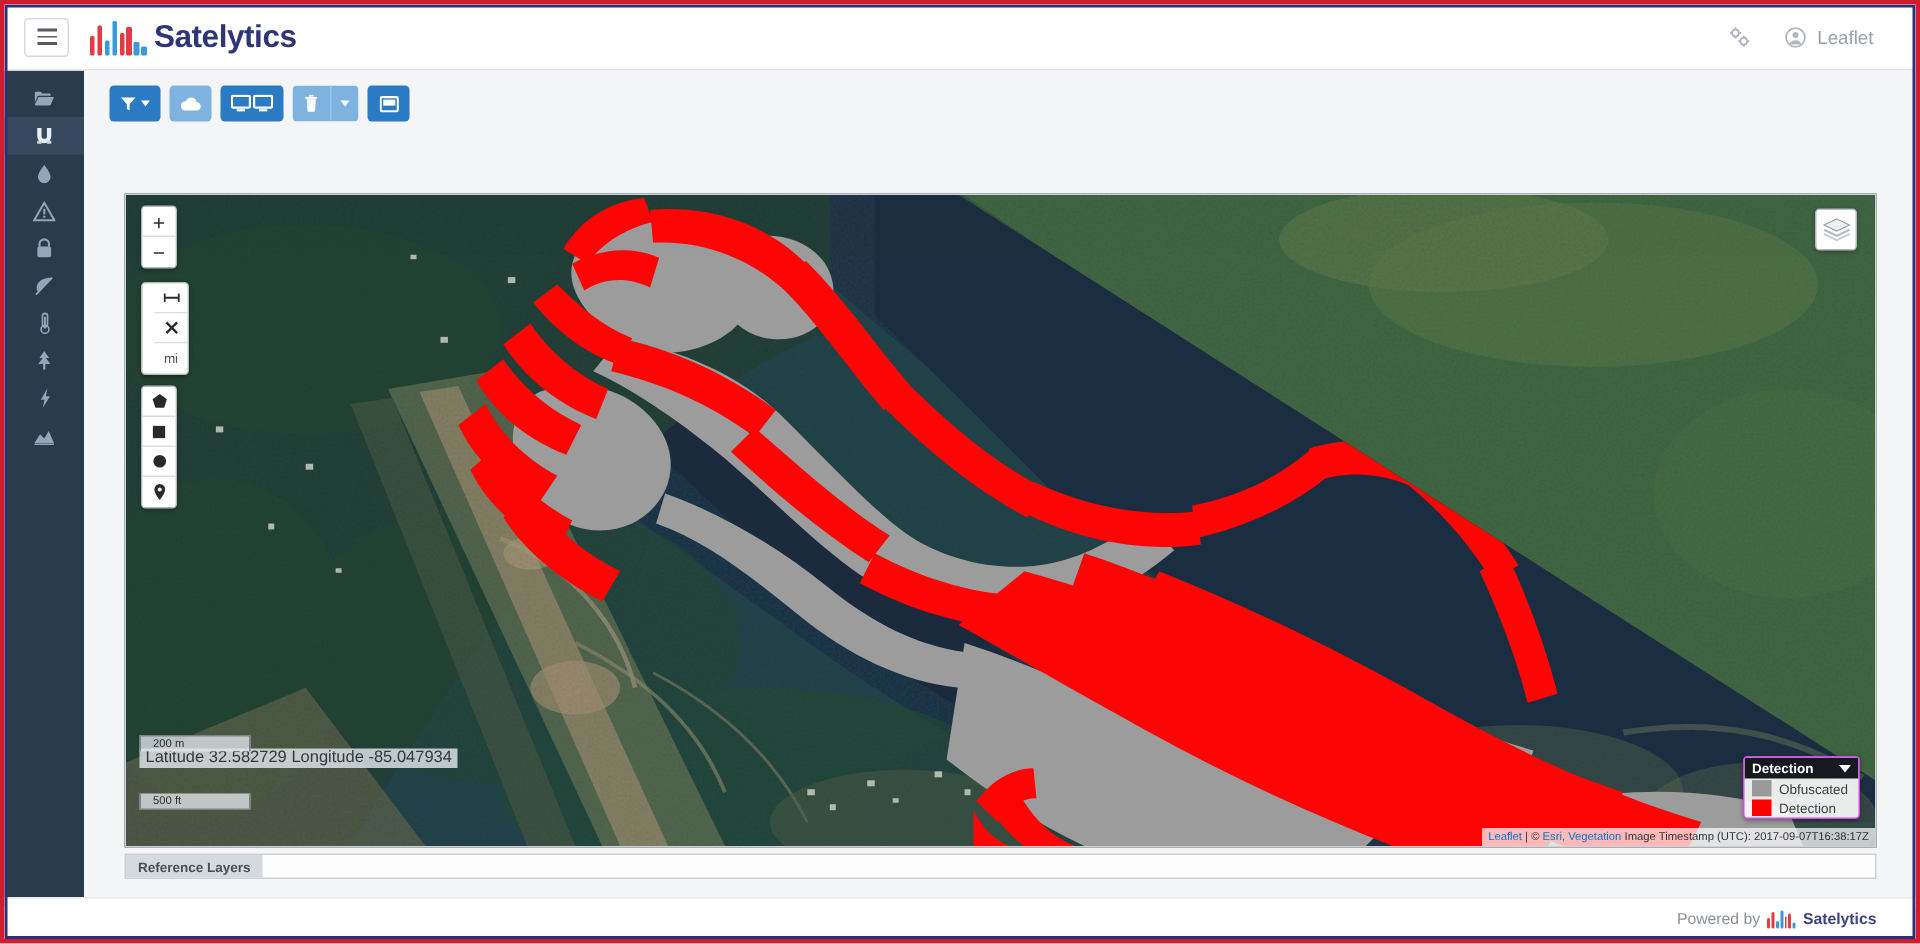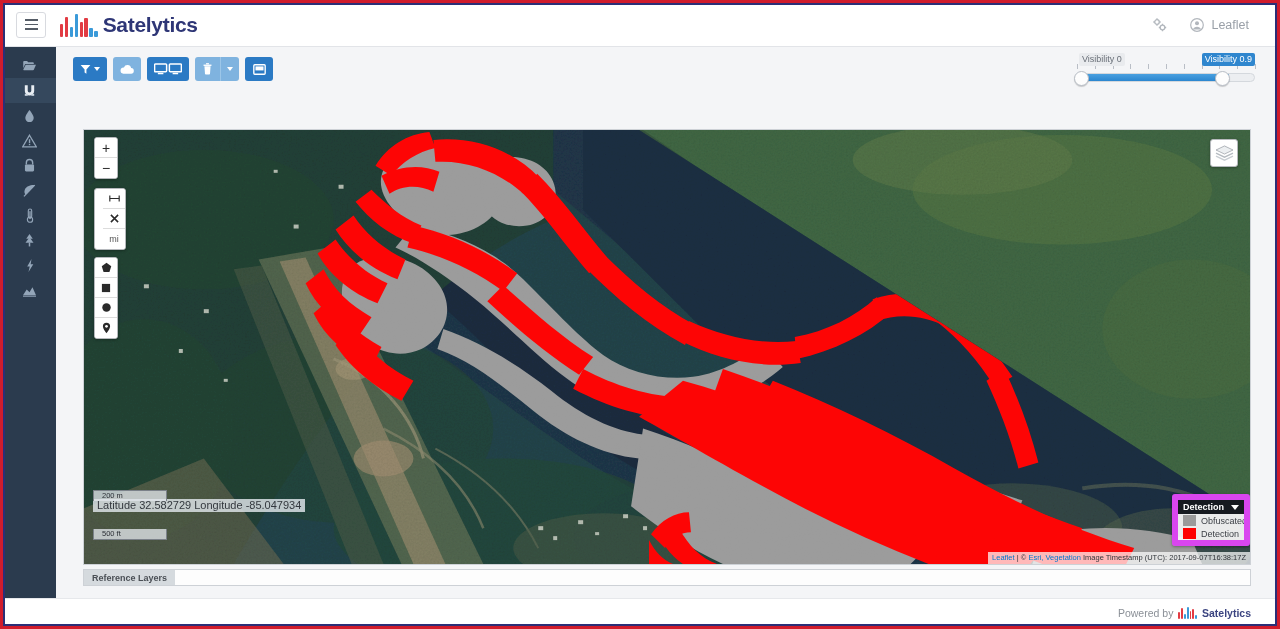--- a/index.html
+++ b/index.html
@@ -170,22 +170,22 @@
   }
   .scale-box { position: absolute; left: 9px; bottom: 24px; width: 74px; }
   .scale-line {
     font-size: 7.5px; color: #2c3036; line-height: 10px; padding: 0 8px;
     background: rgba(225,230,235,.78);
     border: 1px solid #7b8189; border-top: none; height: 11px; margin-top: 28px;
   }
   .scale-line.top { border-top: 1px solid #7b8189; border-bottom: none; }
 
   .legend {
-    position: absolute; right: 0; bottom: 18px; width: 78px;
-    background: rgba(250,250,250,.92); border: 6px solid #d946ef;
+    position: absolute; right: 10px; bottom: 18px; width: 78px;
+    background: rgba(250,250,250,.92); border: 1px solid #d946ef;
     border-radius: 3px; box-shadow: 0 1px 3px rgba(0,0,0,.35);
     overflow: hidden;
   }
   .legend-head {
     background: #161a20; color: #fff; font-size: 9px; font-weight: bold;
     padding: 2px 5px; display: flex; align-items: center; gap: 4px;
     cursor: pointer;
   }
   .legend-head .dn {
     margin-left: auto; width: 0; height: 0;
@@ -389,42 +389,20 @@
         </div>
 
         <div class="tb-btn">
           <svg width="13" height="11" viewBox="0 0 14 12">
             <rect x="0.8" y="0.8" width="12.4" height="10.4" rx="1" fill="none" stroke="#fff" stroke-width="1.5"></rect>
             <rect x="2.6" y="2.6" width="8.8" height="4.4" fill="#fff"></rect>
           </svg>
         </div>
       </div>
 
-      <div class="slider-area">
-        <div class="sl-ticks" id="sl-ticks">
-            <i style="left: 0%;"></i>
-            <i style="left: 10%;"></i>
-            <i style="left: 20%;"></i>
-            <i style="left: 30%;"></i>
-            <i style="left: 40%;"></i>
-            <i style="left: 50%;"></i>
-            <i style="left: 60%;"></i>
-            <i style="left: 70%;"></i>
-            <i style="left: 80%;"></i>
-            <i style="left: 90%;"></i>
-            <i style="left: 100%;"></i>
-          </div>
-        <div class="sl-track">
-          <div class="sl-fill"></div>
-          <div class="sl-handle" style="left:-4px;"></div>
-          <div class="sl-handle" style="left:78%;"></div>
-        </div>
-        <div class="sl-lab min">Visibility 0</div>
-        <div class="sl-lab max">Visibility 0.9</div>
-      </div>
     </div>
 
     <div class="select-row">
     </div>
 
     <div class="map-frame">
 
       <div class="map-canvas">
         <svg viewBox="0 0 1168 436" preserveAspectRatio="none">
           <defs>

